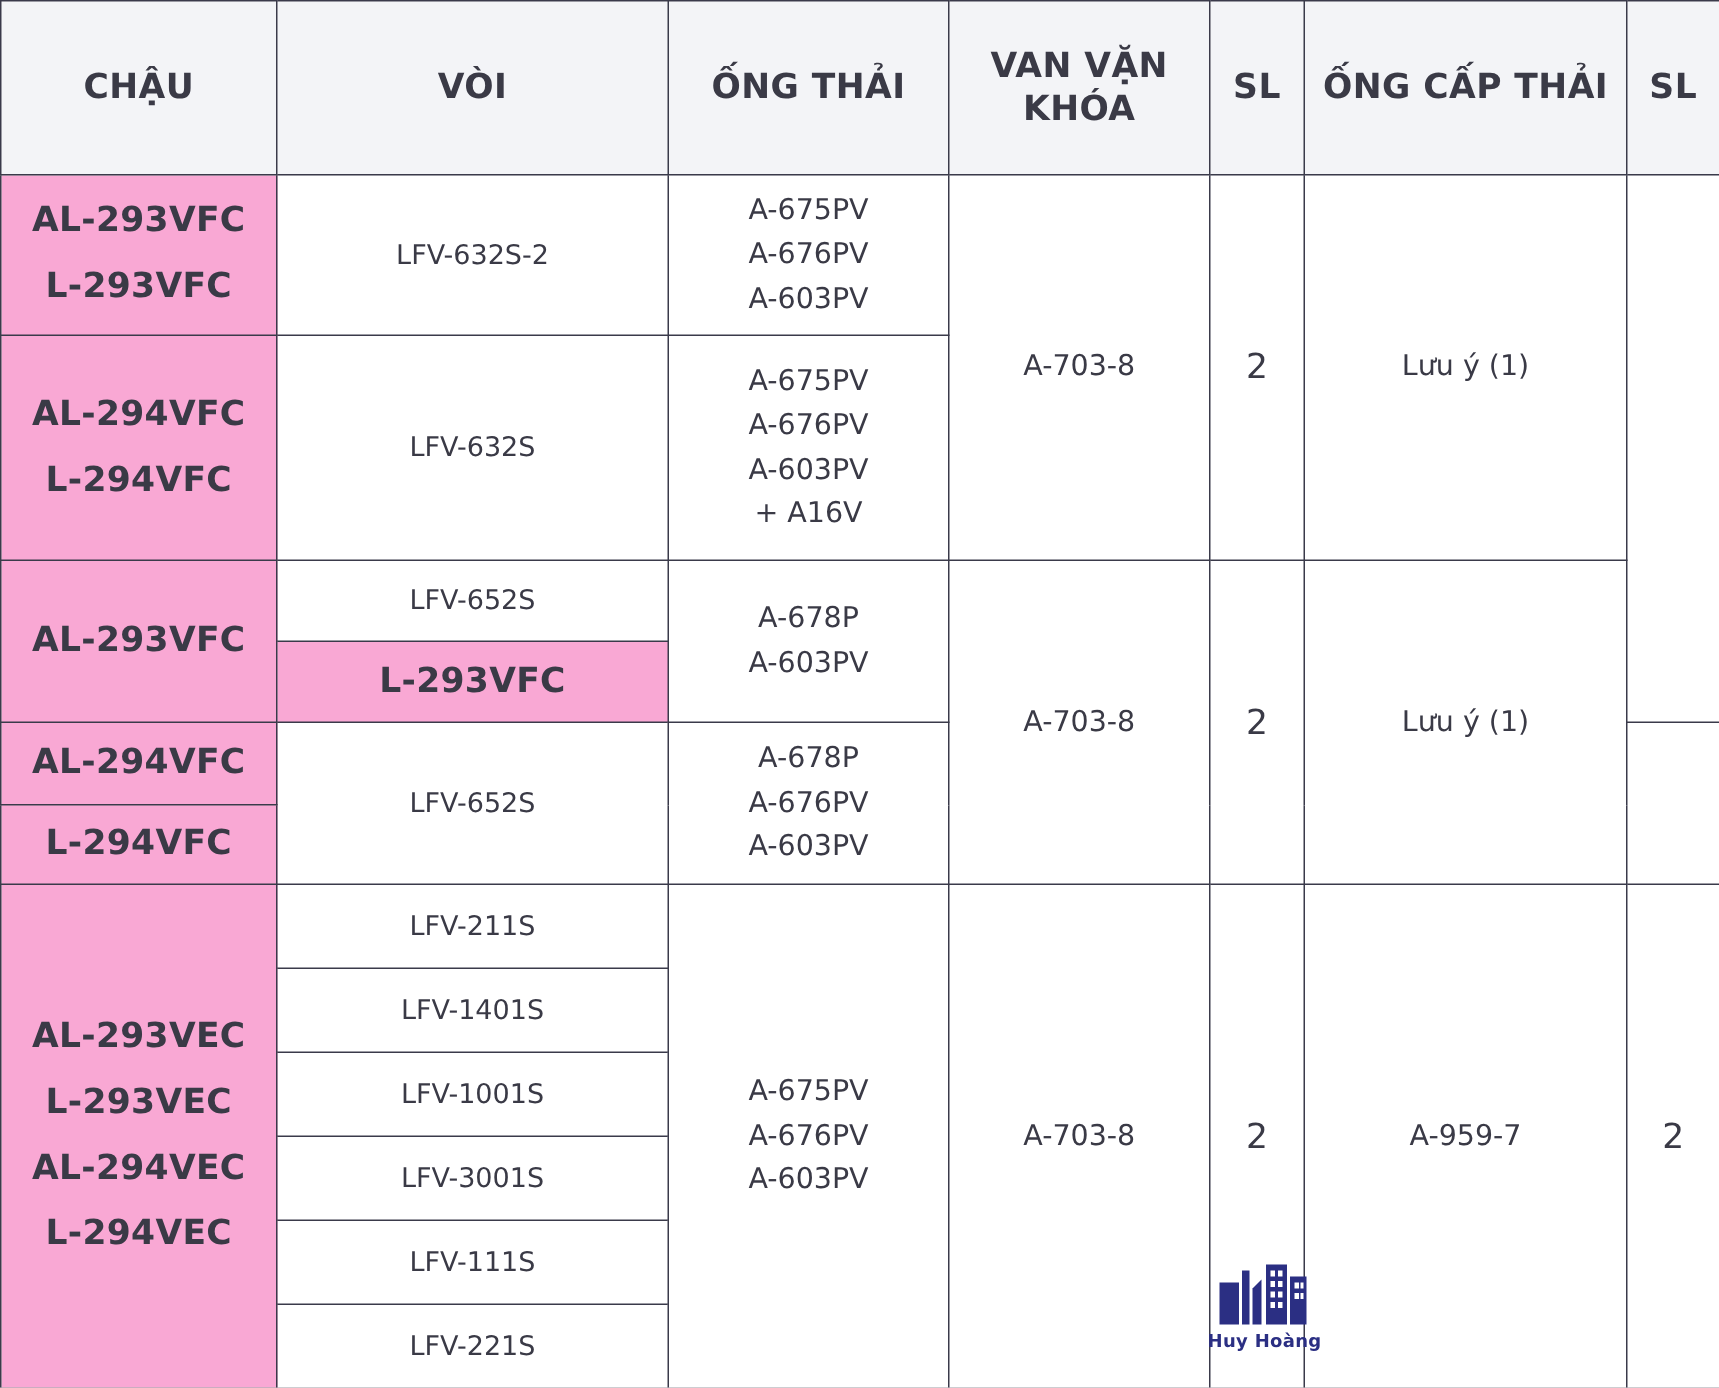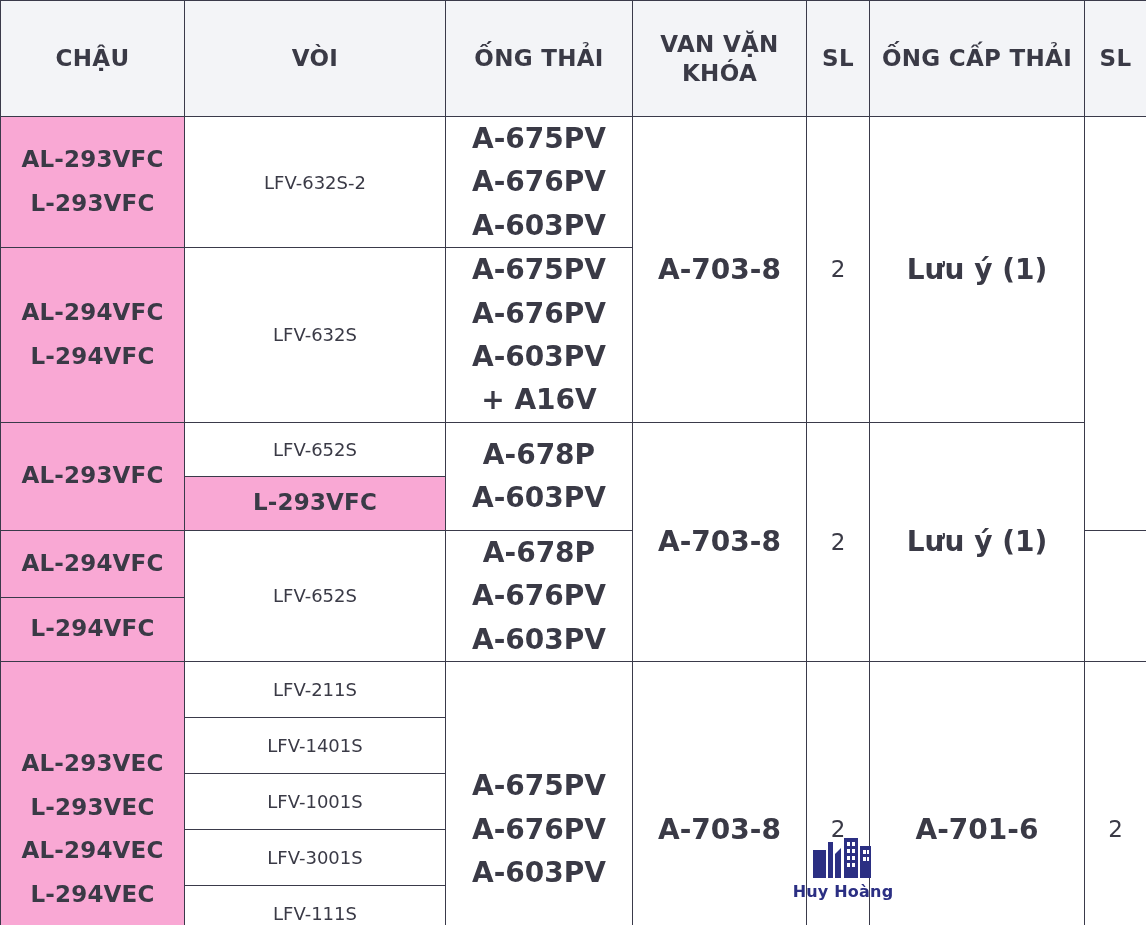--- a/index.html
+++ b/index.html
@@ -45,22 +45,22 @@
   }
   .cell-basin {
     background: #f9a8d4;
     font-weight: bold;
     font-size: 23px;
     line-height: 1.9;
     color: #2f2f3c;
     letter-spacing: 0.2px;
   }
   .cell-plain {
-    font-size: 28px;
-    font-weight: bold;
+    font-size: 19px;
+    font-weight: normal;
     line-height: 1.55;
     color: #3f3f4b;
   }
   .cell-faucet {
     font-size: 18px;
     text-align: left;
     padding-left: 18px;
     color: #3f3f4b;
   }
   .cell-num {
@@ -77,21 +77,21 @@
     bottom: 24px;
     width: 110px;
     text-align: center;
     pointer-events: none;
   }
   .logo-mark {
     display: block;
     margin: 0 auto 2px auto;
   }
   .logo-text {
-    font-size: 16px;
+    font-size: 12px;
     font-weight: bold;
     color: #2b2f83;
     letter-spacing: 0.2px;
     font-family: "DejaVu Sans", "Liberation Sans", sans-serif;
   }
 </style>
 </head>
 <body>
 
 <div class="sheet">
@@ -235,21 +235,21 @@
           <span>A-676PV</span>
           <span>A-603PV</span>
         </td>
         <td class="cell-plain" rowspan="6">
           <span>A-703-8</span>
         </td>
         <td class="cell-num" rowspan="6">
           <span>2</span>
         </td>
         <td class="cell-plain" rowspan="6">
-          <span>A-701-6</span>
+          <span>A-959-7</span>
         </td>
         <td class="cell-num" rowspan="6">
           <span>2</span>
         </td>
       </tr>
       <tr style="height:56px">
         <td class="cell-faucet">
           <span>LFV-1401S</span>
         </td>
       </tr>

